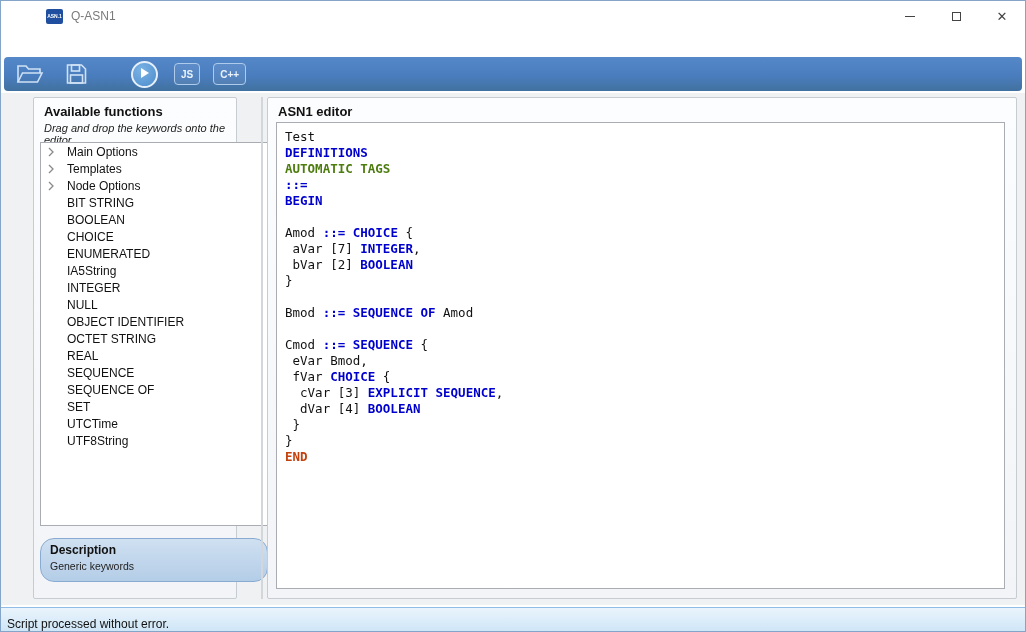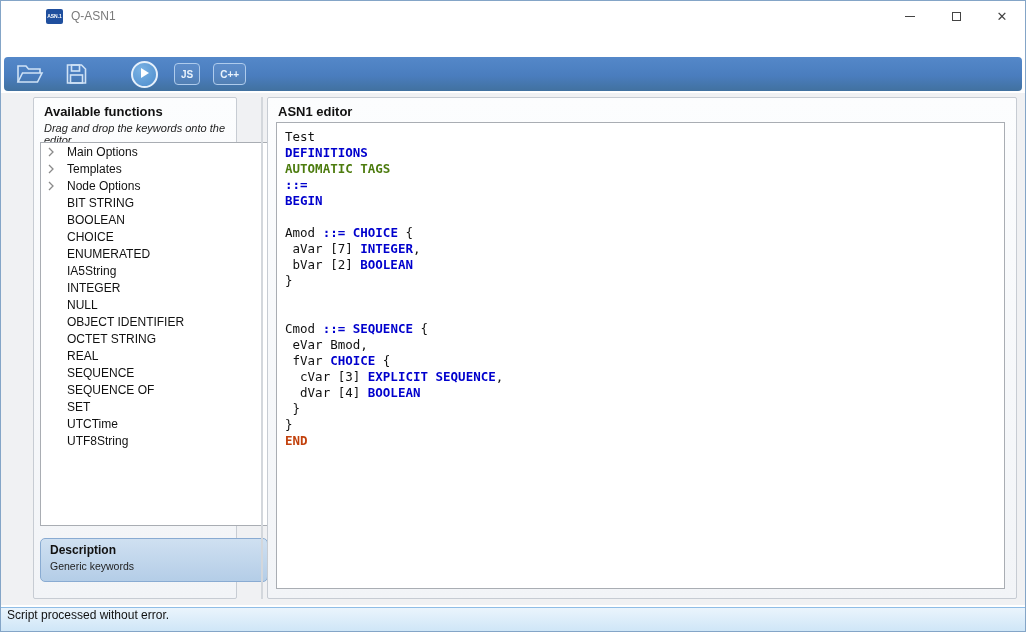--- a/index.html
+++ b/index.html
@@ -38,30 +38,30 @@
   .right-panel { left:266px; right:8px; top:4px; bottom:6px; }
   .splitter { position:absolute; left:260px; width:2px; top:4px; bottom:6px; background:#d3d7dc; cursor:col-resize; }
 
   .panel-title { font-size:13px; font-weight:bold; color:#111; padding:6px 10px 2px 10px; }
   .hint { font-size:11px; font-style:italic; color:#222; padding:1px 10px 4px 10px; }
 
   .treebox { position:absolute; left:6px; width:232px; top:44px; bottom:72px; background:#ffffff; border:1px solid #a9adb3; overflow:hidden; }
   .tree-item { height:17px; display:flex; align-items:center; font-size:12px; color:#111; padding-left:6px; cursor:default; white-space:nowrap;gap:8px; }
   .chev { width:12px; display:inline-flex; align-items:center; justify-content:flex-start; }
 
-  .descbox { position:absolute; left:6px; width:228px; bottom:16px; height:44px; background:linear-gradient(180deg,#cfe0f1,#b4cde7); border:1px solid #89abd2; border-radius:5px; padding:4px 9px; }
+  .descbox { position:absolute; left:6px; width:228px; bottom:16px; height:44px; background:linear-gradient(180deg,#cfe0f1,#b4cde7); border:1px solid #89abd2; border-radius:14px; padding:4px 9px; }
   .desc-title { font-size:12px; font-weight:bold; color:#111; }
   .desc-text { font-size:10.5px; color:#222; margin-top:3px; }
 
   .editorbox { position:absolute; left:8px; right:11px; top:24px; bottom:9px; background:#ffffff; border:1px solid #a9adb3; padding:6px 8px; overflow:hidden; cursor:text; }
   .code-line { font-family:"DejaVu Sans Mono","Liberation Mono",monospace; font-size:12.5px; line-height:16px; white-space:pre; color:#111; }
   .code-line .kw { font-weight:bold; }
 
   
-  .statusbar { position:absolute; left:0; right:0; bottom:0; height:24px; background:linear-gradient(180deg,#eaf4fc,#cfe6f7); border-top:1px solid #8fbde6; display:flex; align-items:flex-start; padding-left:6px; font-size:12px; color:#111; }
+  .statusbar { position:absolute; left:0; right:0; bottom:0; height:24px; background:linear-gradient(180deg,#eaf4fc,#cfe6f7); border-top:1px solid #8fbde6; display:flex; align-items:flex-end; padding-left:6px; font-size:12px; color:#111; }
 </style>
 </head>
 <body>
 
 <div class="window">
 
   <div class="titlebar">
     <div class="app-icon">ASN.1</div>
     <span class="win-title">Q-ASN1</span>
     <div class="win-controls">
@@ -215,20 +215,21 @@
           <div class="code-line"><span class="kw" style="color: rgb(0, 0, 205);">DEFINITIONS</span></div>
           <div class="code-line"><span class="kw" style="color: #4d7c0f;">AUTOMATIC TAGS</span></div>
           <div class="code-line"><span class="kw" style="color: rgb(0, 0, 205);">::=</span></div>
           <div class="code-line"><span class="kw" style="color: rgb(0, 0, 205);">BEGIN</span></div>
           <div class="code-line">&nbsp;</div>
           <div class="code-line"><span>Amod </span><span class="kw" style="color: rgb(0, 0, 205);">::=</span><span> </span><span class="kw" style="color: rgb(0, 0, 205);">CHOICE</span><span> {</span></div>
           <div class="code-line"><span> aVar [7] </span><span class="kw" style="color: rgb(0, 0, 205);">INTEGER</span><span>,</span></div>
           <div class="code-line"><span> bVar [2] </span><span class="kw" style="color: rgb(0, 0, 205);">BOOLEAN</span></div>
           <div class="code-line"><span>}</span></div>
           <div class="code-line">&nbsp;</div>
+          <div class="code-line"><span>Bmod </span><span class="kw" style="color: rgb(0, 0, 205);">::=</span><span> </span><span class="kw" style="color: rgb(0, 0, 205);">SEQUENCE OF</span><span> Amod</span></div>
           <div class="code-line">&nbsp;</div>
           <div class="code-line"><span>Cmod </span><span class="kw" style="color: rgb(0, 0, 205);">::=</span><span> </span><span class="kw" style="color: rgb(0, 0, 205);">SEQUENCE</span><span> {</span></div>
           <div class="code-line"><span> eVar Bmod,</span></div>
           <div class="code-line"><span> fVar </span><span class="kw" style="color: rgb(0, 0, 205);">CHOICE</span><span> {</span></div>
           <div class="code-line"><span>  cVar [3] </span><span class="kw" style="color: rgb(0, 0, 205);">EXPLICIT SEQUENCE</span><span>,</span></div>
           <div class="code-line"><span>  dVar [4] </span><span class="kw" style="color: rgb(0, 0, 205);">BOOLEAN</span></div>
           <div class="code-line"><span> }</span></div>
           <div class="code-line"><span>}</span></div>
           <div class="code-line"><span class="kw" style="color: #c2410c;">END</span></div>
         </div>

